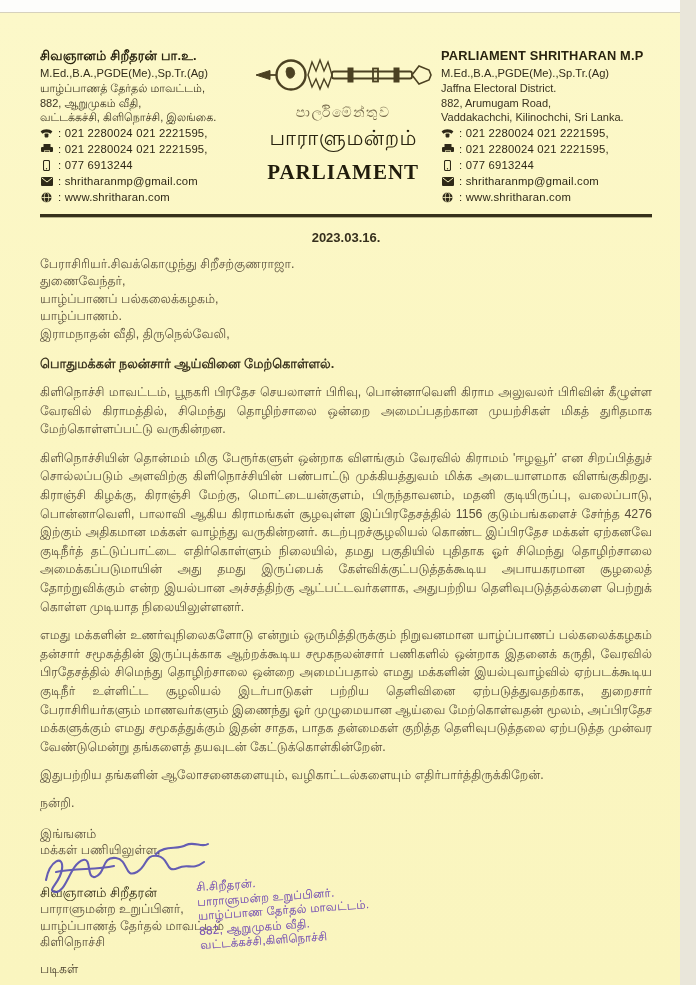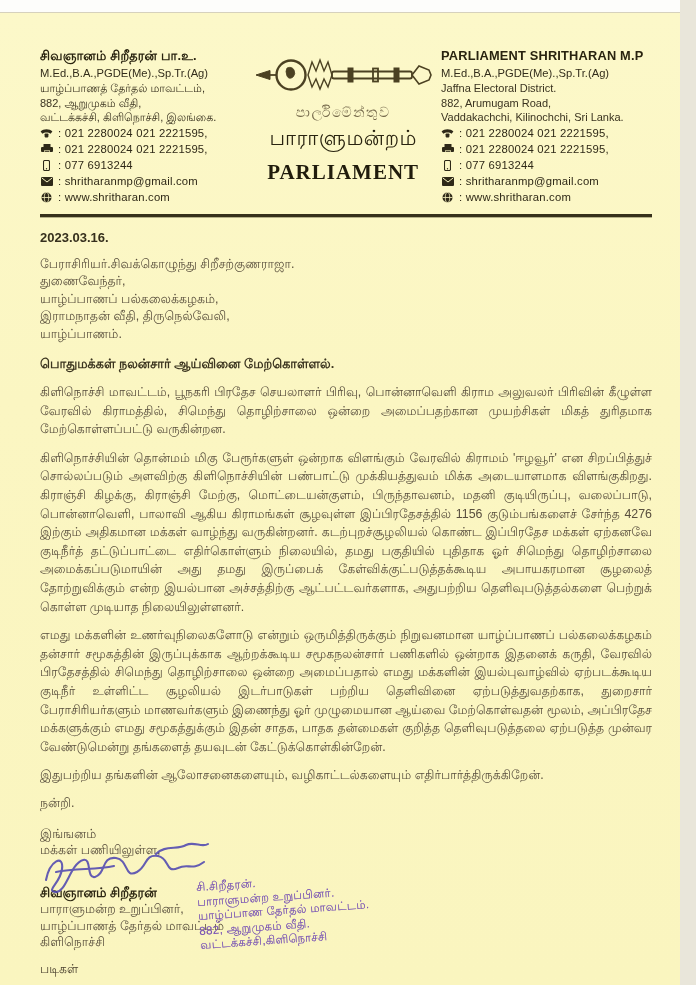--- a/index.html
+++ b/index.html
@@ -18,31 +18,31 @@
   .ci{width:13px;display:inline-flex;justify-content:center;flex:0 0 13px;}
   .ci svg{display:block;}
   .lh-center{width:206px;text-align:center;padding-top:4px;}
   .mace{margin:0 auto;display:block;}
   .t-sinhala{font-size:14px;color:#73674a;letter-spacing:1.5px;margin-top:7px;}
   .t-tamil{font-size:21px;font-weight:normal;color:#2a2410;margin-top:5px;letter-spacing:.5px;}
   .t-english{font-family:"Liberation Serif",serif;font-weight:bold;font-size:21px;color:#201c0c;letter-spacing:1px;margin-top:7px;}
   .rule{height:3px;background:#37311b;margin-top:9px;box-shadow:0 1px 0 rgba(55,49,27,.35);}
 
   
-  .meta{display:flex;justify-content:space-between;margin-top:13px;font-weight:bold;font-size:13px;color:#36301d;}
+  .meta{display:flex;justify-content:center;margin-top:13px;font-weight:bold;font-size:13px;color:#36301d;}
 
   
   .recipient{margin-top:11px;font-size:12.5px;line-height:17.5px;color:#584e3c;}
   .subject{margin-top:13px;font-weight:bold;font-size:12.8px;color:#3b341f;}
   p.b{margin:10px 0 0 0;font-size:12.4px;line-height:18.6px;text-align:justify;color:#584e3d;}
   .thanks{margin-top:11px;font-size:12.5px;color:#584e3c;}
 
   
   .sign-area{position:relative;margin-top:14px;height:128px;font-size:12.5px;line-height:16.5px;color:#584e3c;}
-  .sig-name{font-weight:bold;font-size:13px;color:#2e2813;margin-top:26px;}
+  .sig-name{font-weight:normal;font-size:13px;color:#2e2813;margin-top:26px;}
   .scribble{position:absolute;left:-4px;top:16px;pointer-events:none;}
   .stamp{position:absolute;left:158px;top:46px;width:230px;transform:rotate(-4deg);
          color:#7a55b4;font-size:11.6px;line-height:14.6px;letter-spacing:.3px;
          text-shadow:0 0 .6px rgba(122,85,180,.55);}
 
   
   .copies{margin-top:8px;font-size:12.4px;color:#584e3c;}
   .copies-h{margin-bottom:4px;color:#4e4431;}
   .copy-row{display:flex;margin-left:18px;line-height:18.6px;}
   .copy-num{width:22px;flex:0 0 22px;}
@@ -192,22 +192,22 @@
     <div class="rule"></div>
 
     <div class="meta">
       <span>2023.03.16.</span>
     </div>
 
     <div class="recipient">
       <div>பேராசிரியர்.சிவக்கொழுந்து சிறீசற்குணராஜா.</div>
       <div>துணைவேந்தர்,</div>
       <div>யாழ்ப்பாணப் பல்கலைக்கழகம்,</div>
+      <div>யாழ்ப்பாணம்.</div>
       <div>இராமநாதன் வீதி, திருநெல்வேலி,</div>
-      <div>யாழ்ப்பாணம்.</div>
     </div>
 
     <div class="subject">பொதுமக்கள் நலன்சார் ஆய்வினை மேற்கொள்ளல்.</div>
 
     <p class="b">கிளிநொச்சி மாவட்டம், பூநகரி பிரதேச செயலாளர் பிரிவு, பொன்னாவெளி கிராம அலுவலர் பிரிவின் கீழுள்ள வேரவில் கிராமத்தில், சிமெந்து தொழிற்சாலை ஒன்றை அமைப்பதற்கான முயற்சிகள் மிகத் துரிதமாக மேற்கொள்ளப்பட்டு வருகின்றன.</p>
     <p class="b">கிளிநொச்சியின் தொன்மம் மிகு பேரூர்களுள் ஒன்றாக விளங்கும் வேரவில் கிராமம் 'ஈழவூர்' என சிறப்பித்துச் சொல்லப்படும் அளவிற்கு கிளிநொச்சியின் பண்பாட்டு முக்கியத்துவம் மிக்க அடையாளமாக விளங்குகிறது. கிராஞ்சி கிழக்கு, கிராஞ்சி மேற்கு, மொட்டையன்குளம், பிருந்தாவனம், மதனி குடியிருப்பு, வலைப்பாடு, பொன்னாவெளி, பாலாவி ஆகிய கிராமங்கள் சூழவுள்ள இப்பிரதேசத்தில் 1156 குடும்பங்களைச் சேர்ந்த 4276 இற்கும் அதிகமான மக்கள் வாழ்ந்து வருகின்றனர். கடற்புறச்சூழலியல் கொண்ட இப்பிரதேச மக்கள் ஏற்கனவே குடிநீர்த் தட்டுப்பாட்டை எதிர்கொள்ளும் நிலையில், தமது பகுதியில் புதிதாக ஓர் சிமெந்து தொழிற்சாலை அமைக்கப்படுமாயின் அது தமது இருப்பைக் கேள்விக்குட்படுத்தக்கூடிய அபாயகரமான சூழலைத் தோற்றுவிக்கும் என்ற இயல்பான அச்சத்திற்கு ஆட்பட்டவர்களாக, அதுபற்றிய தெளிவுபடுத்தல்களை பெற்றுக் கொள்ள முடியாத நிலையிலுள்ளனர்.</p>
     <p class="b">எமது மக்களின் உணர்வுநிலைகளோடு என்றும் ஒருமித்திருக்கும் நிறுவனமான யாழ்ப்பாணப் பல்கலைக்கழகம் தன்சார் சமூகத்தின் இருப்புக்காக ஆற்றக்கூடிய சமூகநலன்சார் பணிகளில் ஒன்றாக இதனைக் கருதி, வேரவில் பிரதேசத்தில் சிமெந்து தொழிற்சாலை ஒன்றை அமைப்பதால் எமது மக்களின் இயல்புவாழ்வில் ஏற்படக்கூடிய குடிநீர் உள்ளிட்ட சூழலியல் இடர்பாடுகள் பற்றிய தெளிவினை ஏற்படுத்துவதற்காக, துறைசார் பேராசிரியர்களும் மாணவர்களும் இணைந்து ஓர் முழுமையான ஆய்வை மேற்கொள்வதன் மூலம், அப்பிரதேச மக்களுக்கும் எமது சமூகத்துக்கும் இதன் சாதக, பாதக தன்மைகள் குறித்த தெளிவுபடுத்தலை ஏற்படுத்த முன்வர வேண்டுமென்று தங்களைத் தயவுடன் கேட்டுக்கொள்கின்றேன்.</p>
     <p class="b">இதுபற்றிய தங்களின் ஆலோசனைகளையும், வழிகாட்டல்களையும் எதிர்பார்த்திருக்கிறேன்.</p>
     <div class="thanks">நன்றி.</div>
 

